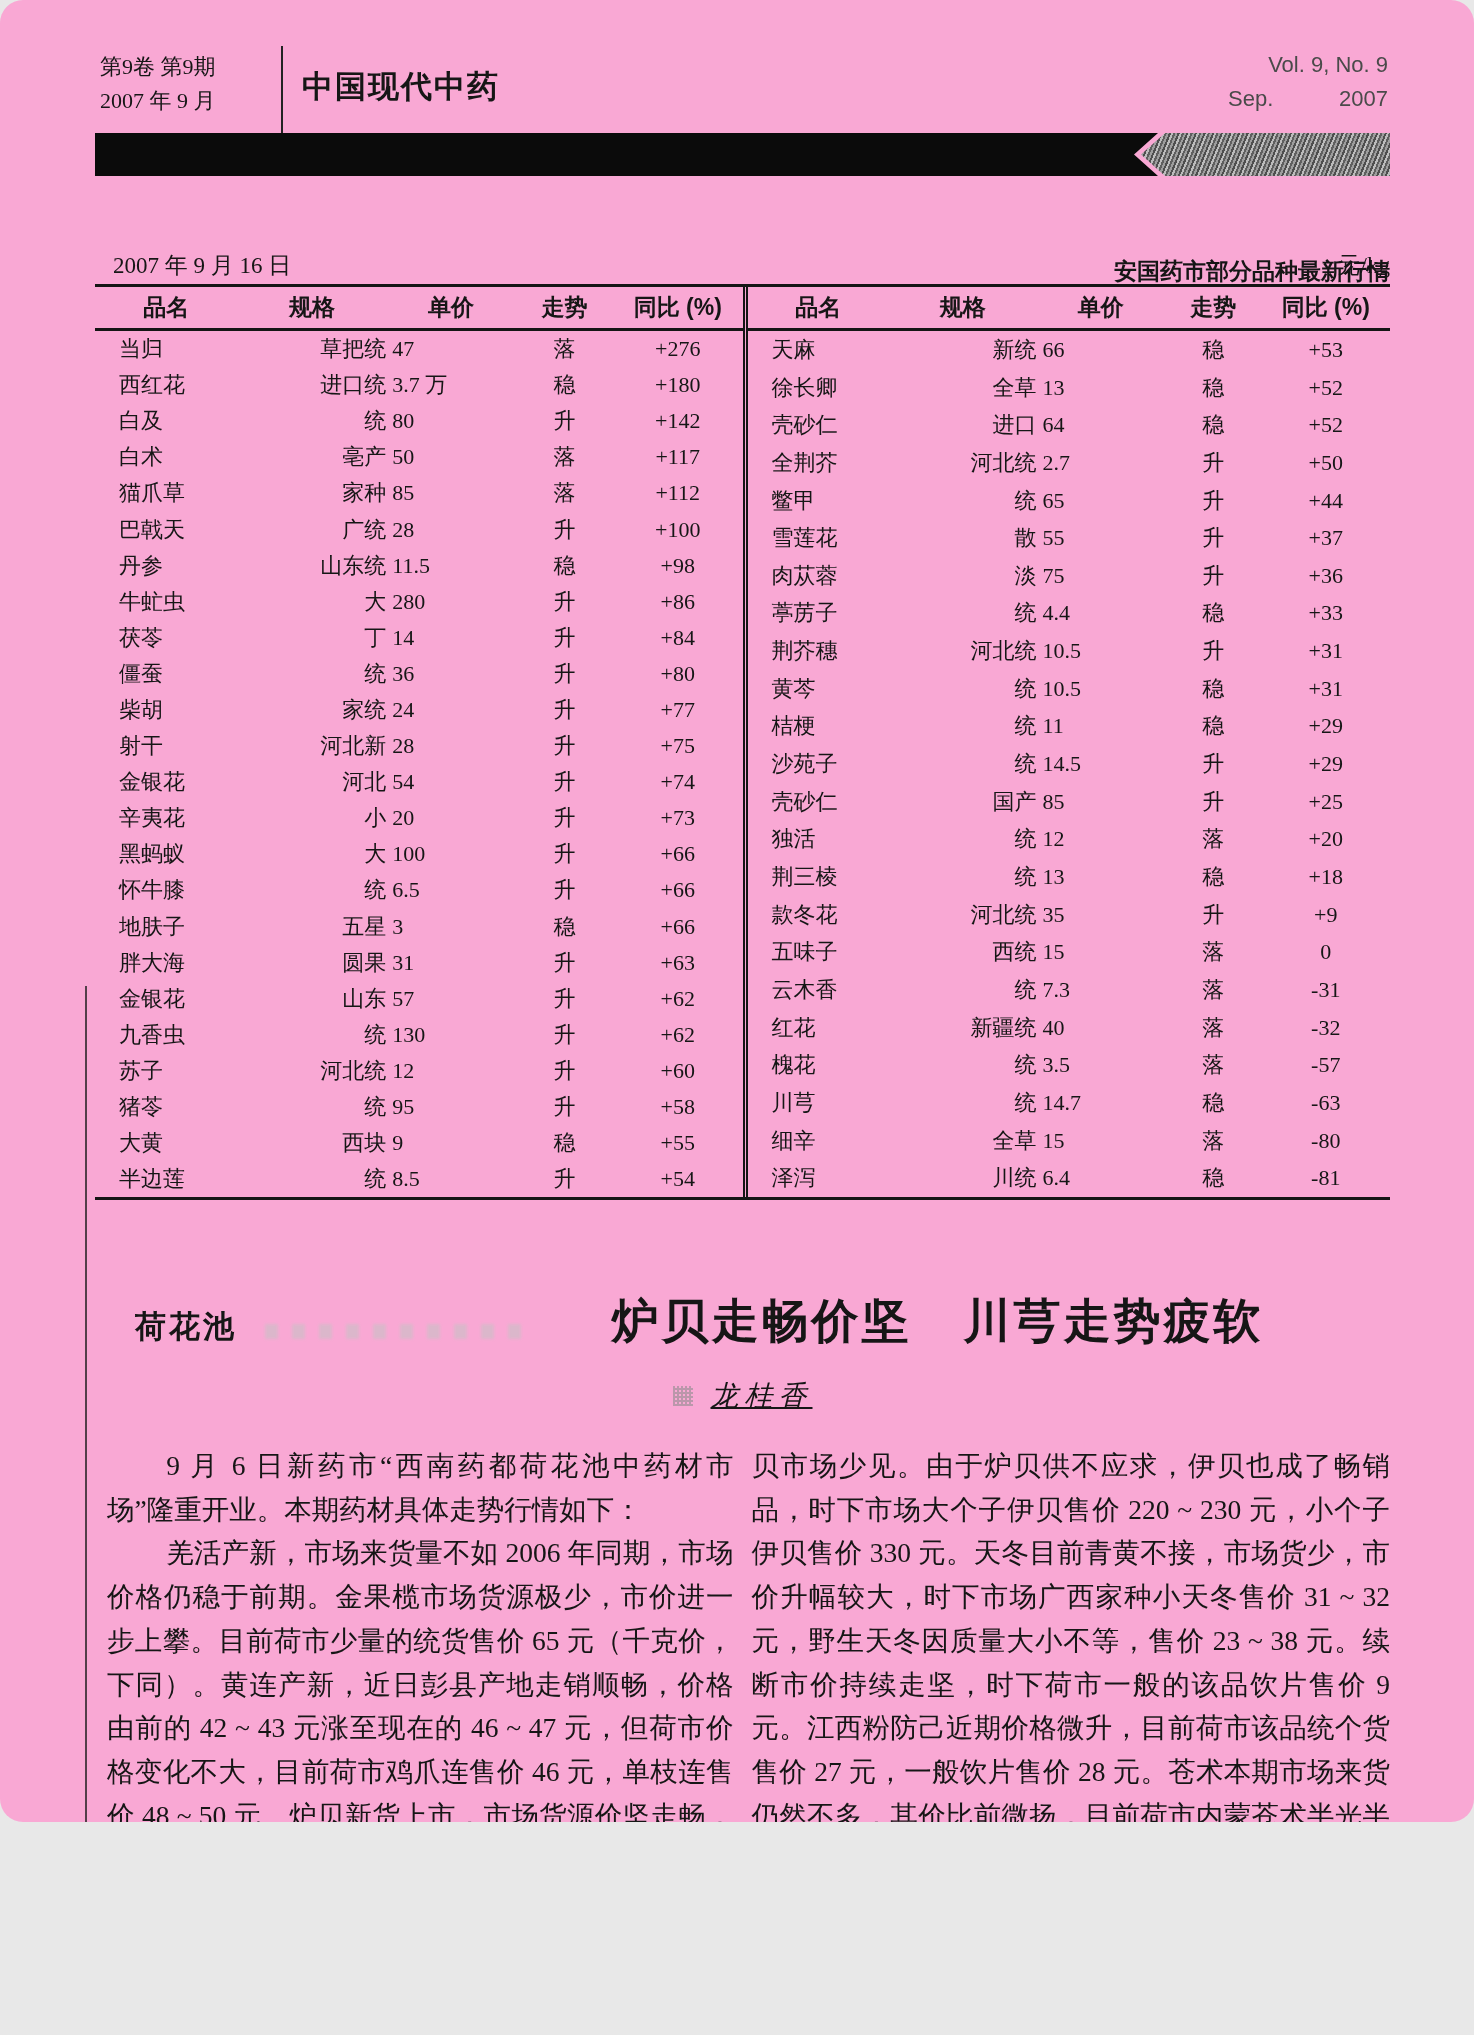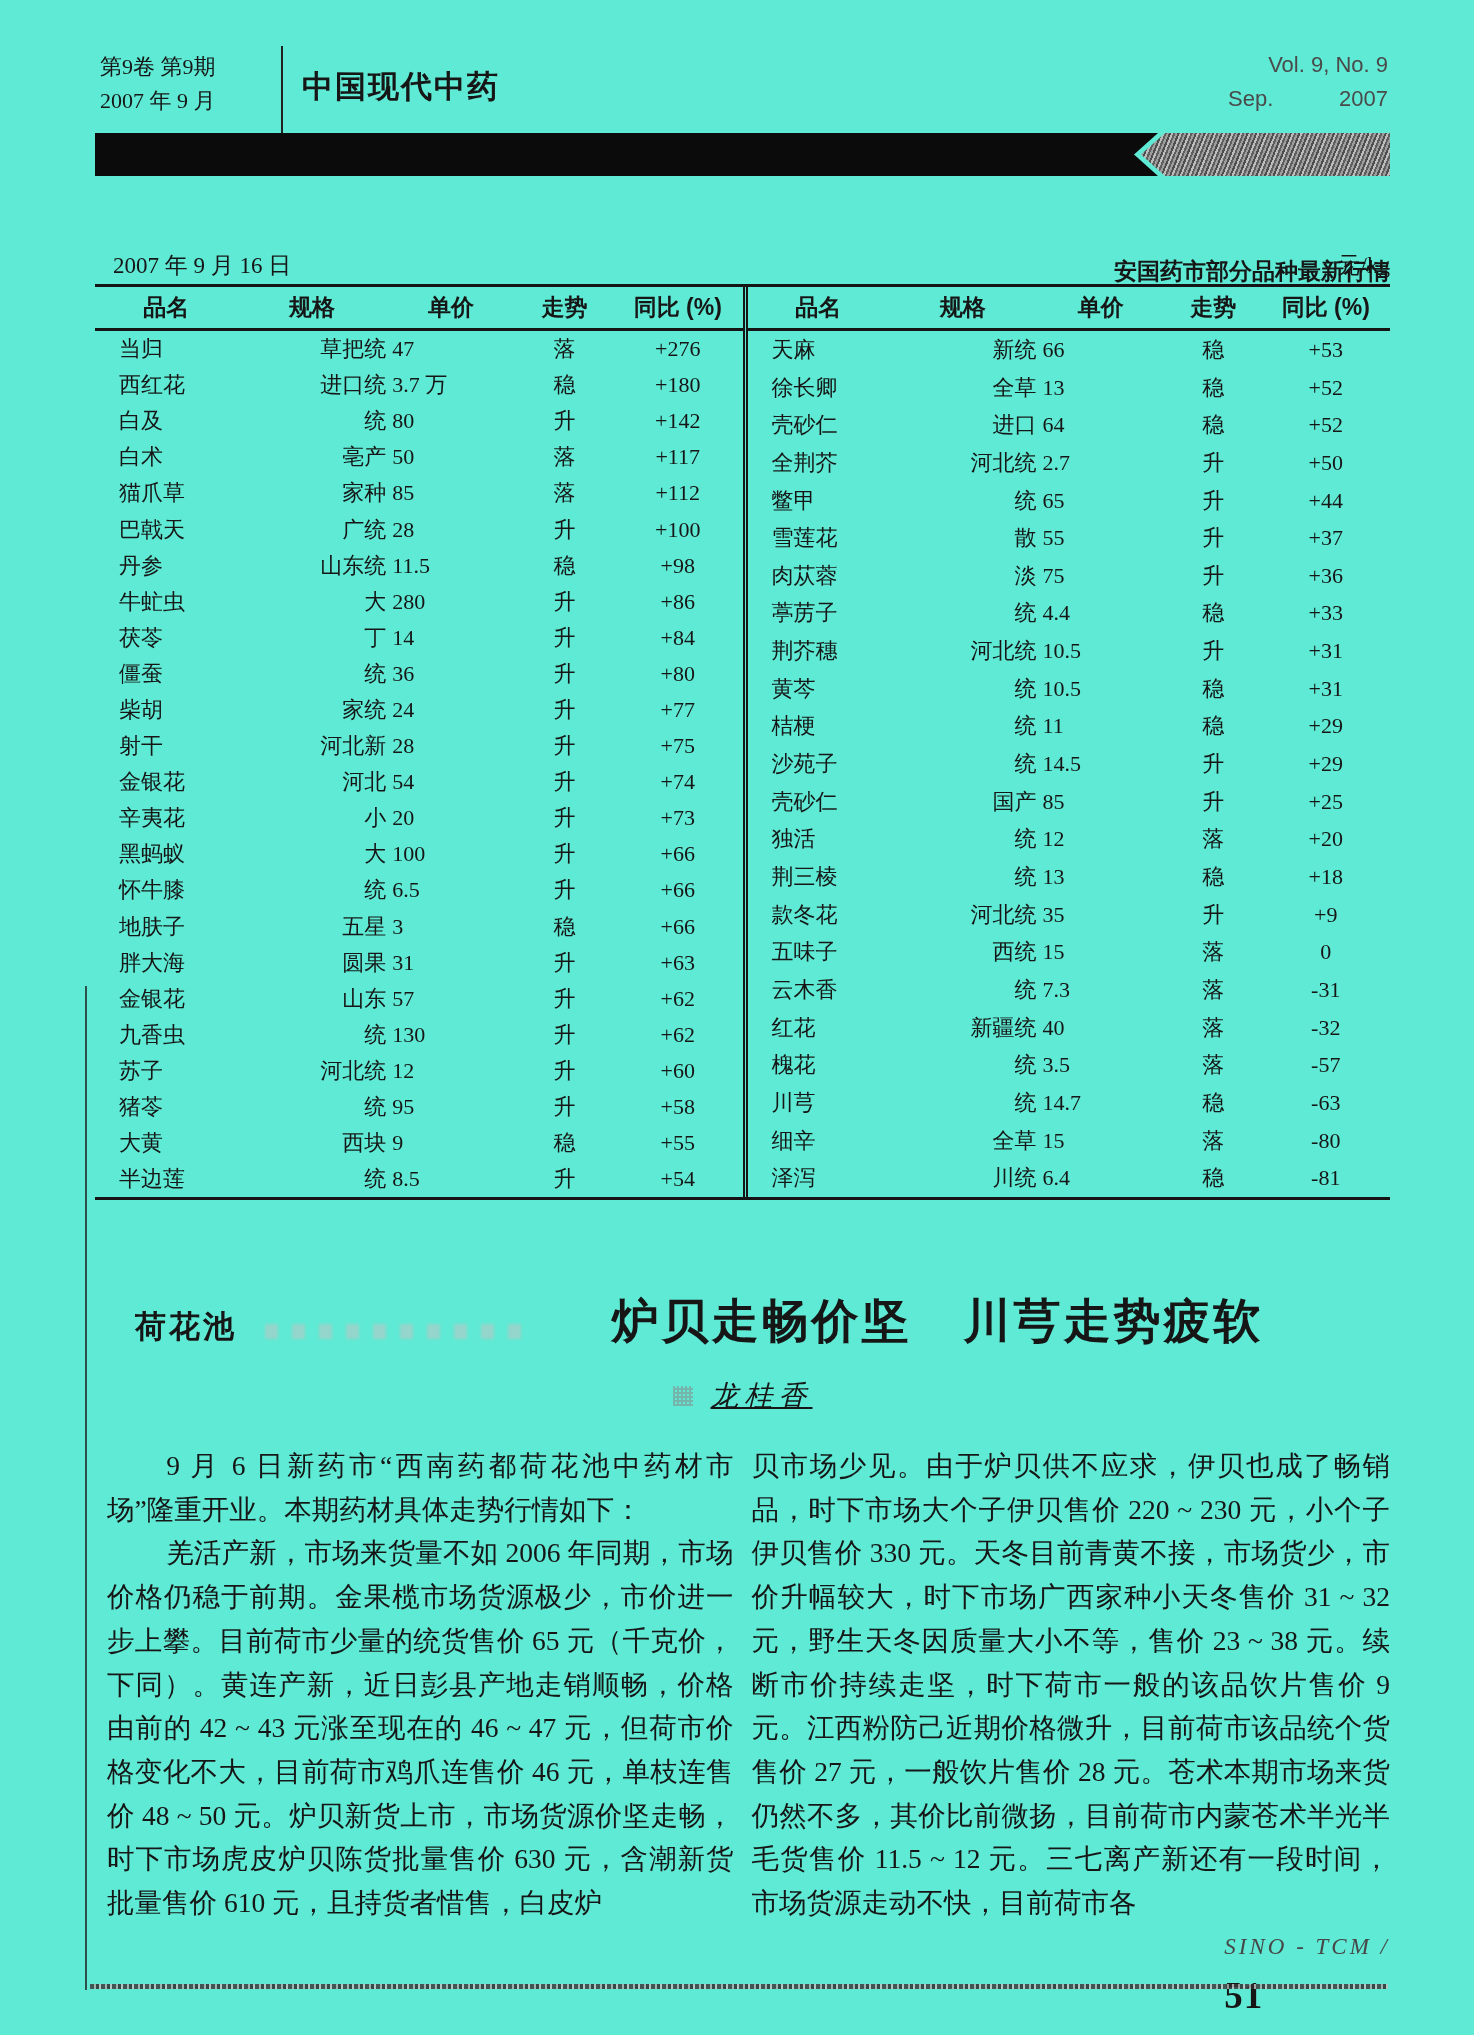--- a/index.html
+++ b/index.html
@@ -1,19 +1,19 @@
 <!DOCTYPE html>
 <html><head>
 <meta charset="utf-8">
 <style>
   html,body { margin:0; padding:0; background:#e8e8e8; }
   .page {
-    position:relative; width:1474px; height:2035px; margin:0 auto;
-    background:#5eead4; overflow:hidden;
-    font-family:"Liberation Serif","DejaVu Serif",serif; color:#161616;
+    position:relative; width:1474px; height:1822px; margin:0 auto;
+    background:#f9a8d4; overflow:hidden;
+    font-family:"Liberation Serif","DejaVu Serif",serif; color:#161616;border-radius:23px;
   }
   
   .hdr-left { position:absolute; left:100px; top:50px; font-size:22px; line-height:34px; }
   .hdr-divider { position:absolute; left:281px; top:46px; width:2px; height:88px; background:#222; }
   .hdr-journal { position:absolute; left:302px; top:66px; font-size:31px; font-weight:700;
                  font-family:"Liberation Sans","DejaVu Sans",sans-serif; letter-spacing:2px; }
   .hdr-right { position:absolute; right:86px; top:48px; width:160px; text-align:right;
                font-family:"Liberation Sans","DejaVu Sans",sans-serif; color:#4a4a4a;
                font-size:22px; line-height:34px; }
   .hdr-right .row2 { display:flex; justify-content:space-between; }

